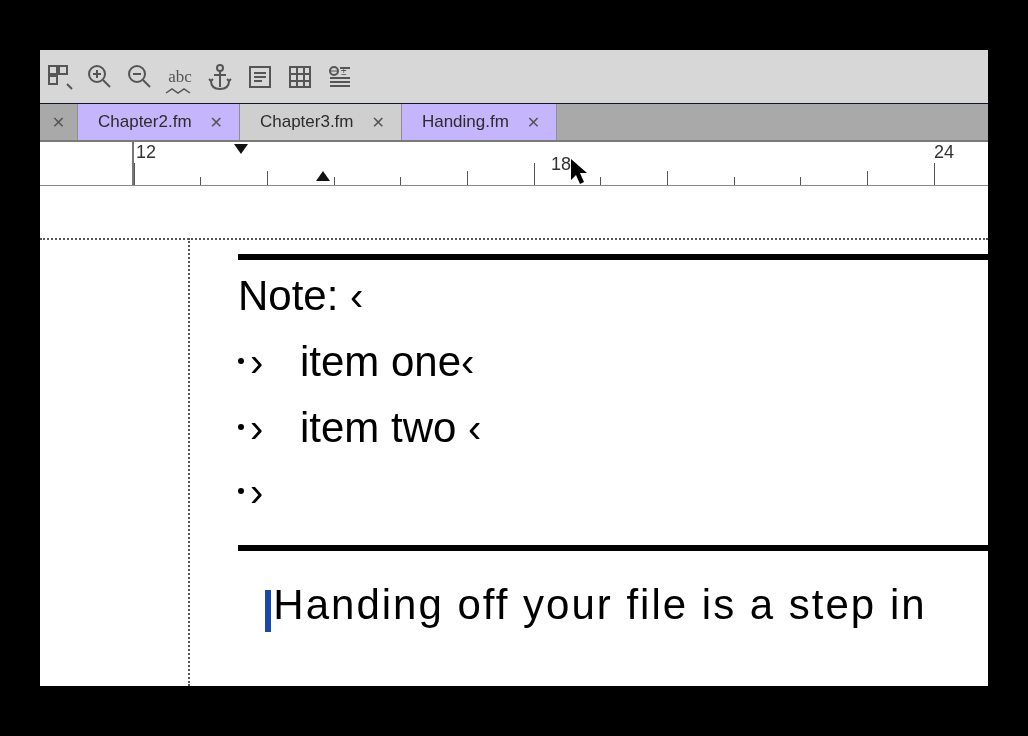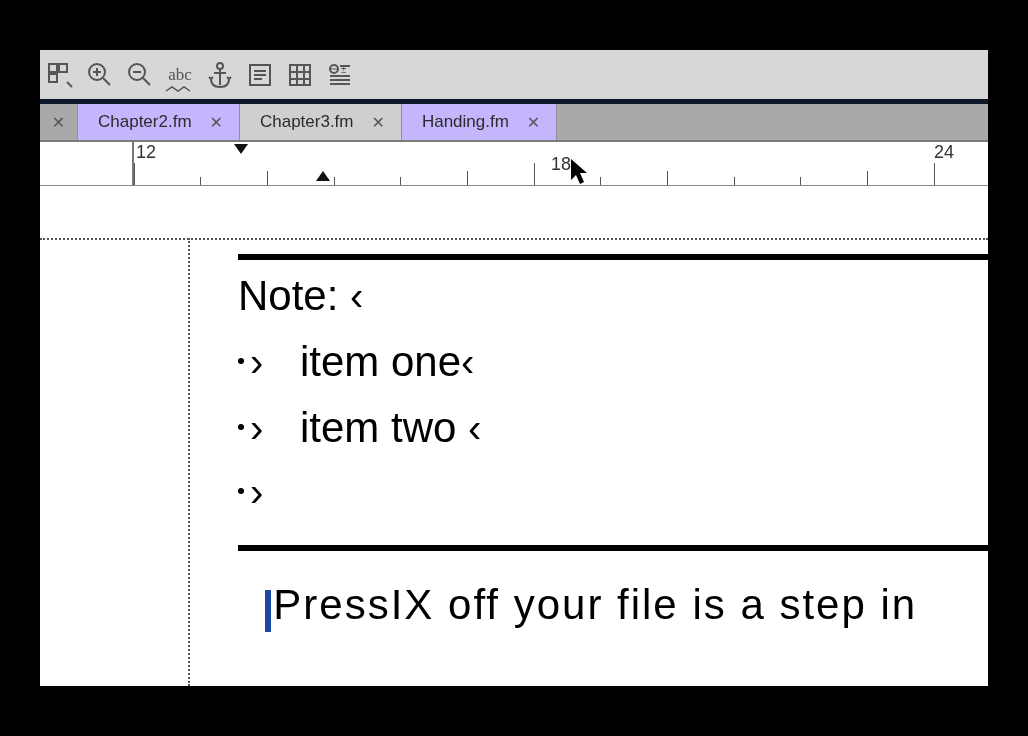--- a/index.html
+++ b/index.html
@@ -8,21 +8,21 @@
     position: absolute;
     left: 40px; top: 50px;
     width: 948px; height: 636px;
     background: #fff;
     overflow: hidden;
   }
   
   .toolbar {
     height: 54px;
     background: #d7d7d7;
-    border-bottom: 5px solid #0f172a;
+    border-bottom: 1px solid #0f172a;
     display: flex;
     align-items: center;
     gap: 8px;
     padding-left: 4px;
   }
   .tool {
     width: 32px; height: 32px;
     display: flex; align-items: center; justify-content: center;
     color: #555;
   }
@@ -310,21 +310,21 @@
         <span class="bullet-mark"><span class="bullet-dot"></span><span class="angle">›</span></span>
         <span class="note-line"><span>item two</span> <span class="angle">‹</span></span>
       </div>
       <div class="bullet-row">
         <span class="bullet-mark"><span class="bullet-dot"></span><span class="angle">›</span></span>
       </div>
 
       <div class="thick-line" style="margin-top:30px;"></div>
 
       <div class="para">
-        &nbsp;&nbsp;<span class="cursor"></span><span>PressIX off your file is a step in</span>
+        &nbsp;&nbsp;<span class="cursor"></span><span>Handing off your file is a step in</span>
       </div>
     </div>
 
     <div class="mouse-cursor" style="left:530px; top:-28px;">
       <svg width="20" height="28" viewBox="0 0 20 28">
           <polygon points="1,1 1,22 6,17 10,26 14,24 10,15 17,15" fill="#000"></polygon>
         </svg>
     </div>
   </div>
 

